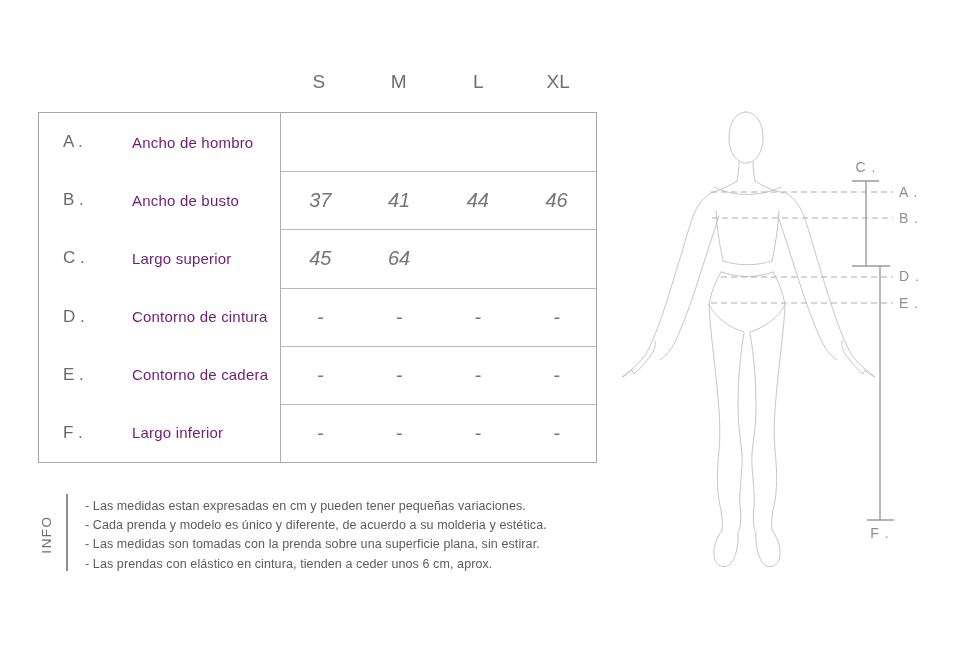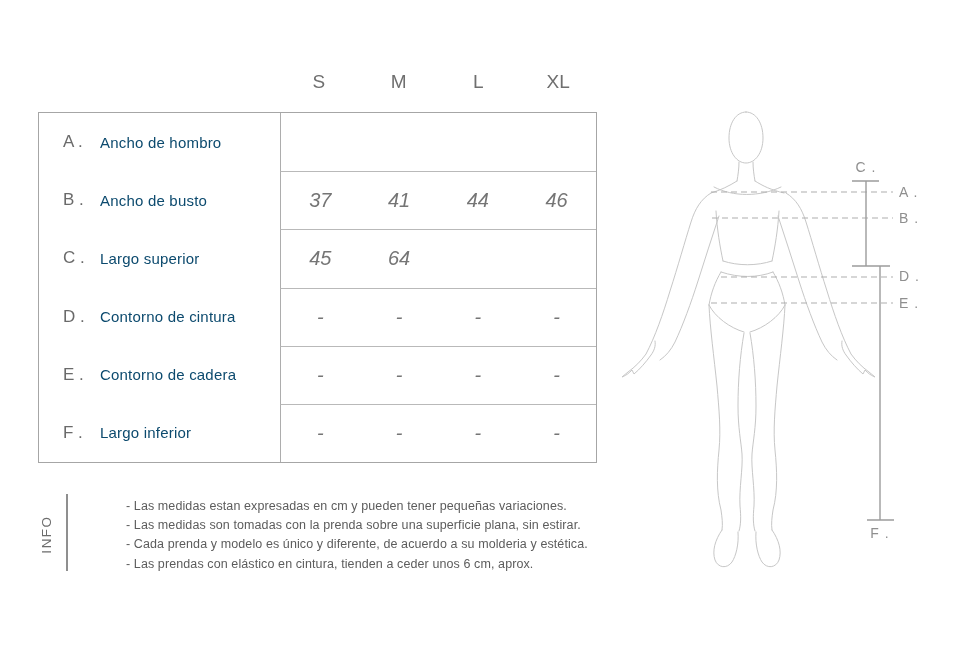--- a/index.html
+++ b/index.html
@@ -27,21 +27,21 @@
     border:1.5px solid #a6a6a6;
     display:flex;flex-direction:column;
     box-sizing:border-box;
   }
   .trow{flex:1;display:flex;min-height:0;}
   .tlabel{
     width:241px;box-sizing:border-box;flex:none;
     display:flex;align-items:center;padding-left:24px;
   }
   .tletter{width:37px;flex:none;font-size:17px;color:#6a6a6a;}
-  .tname{font-size:15px;color:#0c4a6e;letter-spacing:.2px;}
+  .tname{font-size:15px;color:#701a75;letter-spacing:.2px;margin-left:32px;}
   .tvals{
     flex:1;display:grid;grid-template-columns:repeat(4,1fr);
     border-left:1px solid #adadad;box-sizing:border-box;
   }
   .trow + .trow .tvals{border-top:1px solid #b9b9b9;}
   .tcell{
     display:flex;align-items:center;justify-content:center;
     font-size:20px;color:#757575;font-style:italic;
   }
 
@@ -50,21 +50,21 @@
     position:absolute;left:16px;top:527px;width:60px;height:15px;
     transform:rotate(-90deg);
     text-align:center;font-size:13.5px;color:#6d6d6d;letter-spacing:1.5px;
   }
   .info-line{
     position:absolute;left:66px;top:494px;width:1.5px;height:77px;
     background:#8f8f8f;
   }
   .info-notes{
     position:absolute;left:85px;top:497px;width:470px;
-    font-size:12.5px;line-height:19.2px;color:#5c5c5c;letter-spacing:.1px;margin-left:41px;
+    font-size:12.5px;line-height:19.2px;color:#5c5c5c;letter-spacing:.1px;
   }
 
   
   .fig-label{
     position:absolute;font-size:14px;color:#8f8f8f;letter-spacing:1px;
   }
   .lab-c{left:846px;top:159px;width:40px;text-align:center;}
   .lab-a{left:899px;top:184px;}
   .lab-b{left:899px;top:210px;}
   .lab-d{left:899px;top:268px;}
@@ -170,23 +170,23 @@
         </div>
       </div>
     </div>
 
   <div class="info-rot">INFO</div>
   <div class="info-line"></div>
   <div class="info-notes">
 
       <div class="info-note">- Las medidas estan expresadas en cm y pueden tener pequeñas variaciones.</div>
 
+      <div class="info-note">- Cada prenda y modelo es único y diferente, de acuerdo a su molderia y estética.</div>
+
       <div class="info-note">- Las medidas son tomadas con la prenda sobre una superficie plana, sin estirar.</div>
-
-      <div class="info-note">- Cada prenda y modelo es único y diferente, de acuerdo a su molderia y estética.</div>
 
       <div class="info-note">- Las prendas con elástico en cintura, tienden a ceder unos 6 cm, aprox.</div>
     </div>
 
   <svg width="964" height="654" viewBox="0 0 964 654">
 
     <g>
 
       <path class="body-line" d="M 746,112 C 756,112 763,123 763,138 C 763,153 755,163 746,163 C 737,163 729,153 729,138 C 729,123 736,112 746,112 Z"></path>
 

